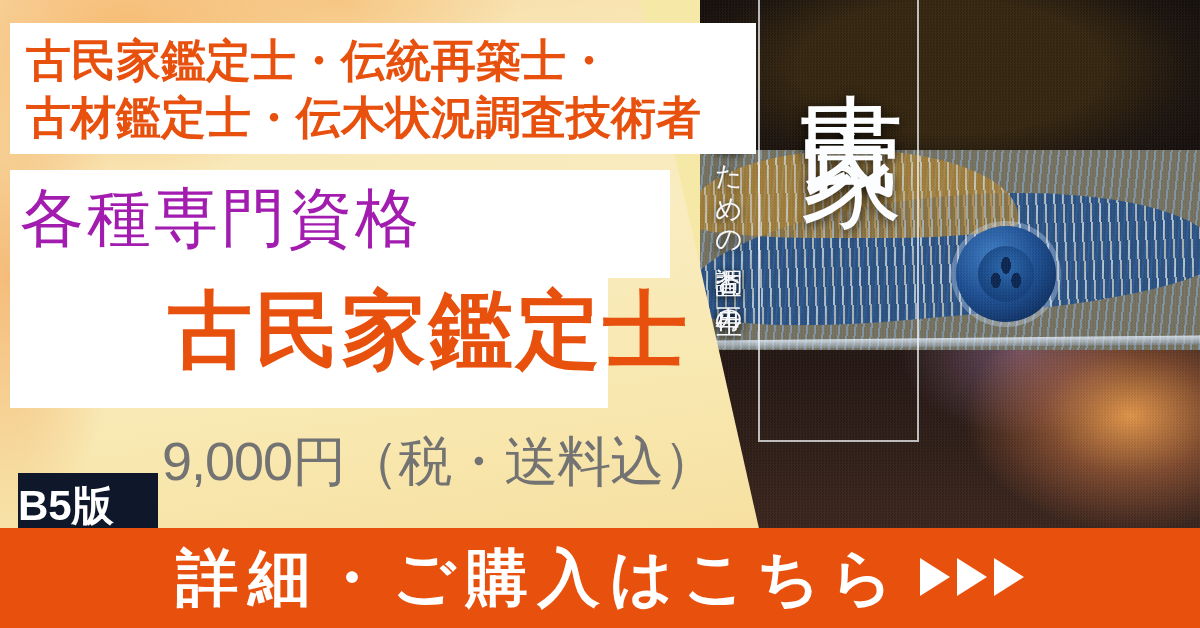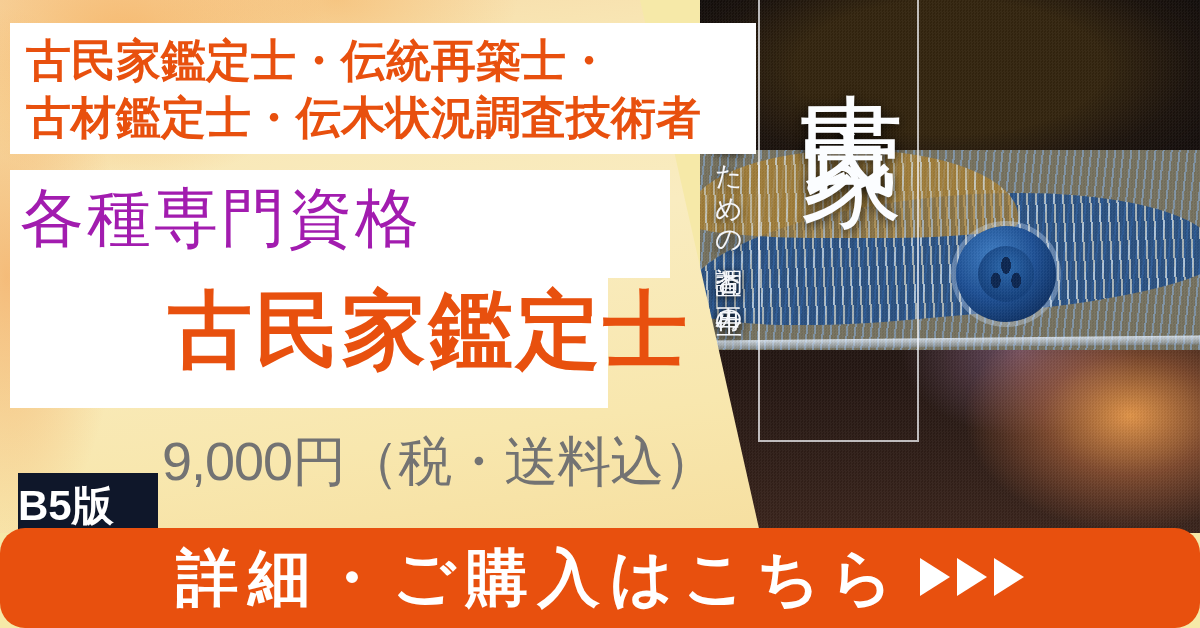--- a/index.html
+++ b/index.html
@@ -176,21 +176,21 @@
   }
   .price{
     position:absolute;left:162px;top:434px;
     color:#737373;font-size:54px;line-height:1;font-weight:400;letter-spacing:-1px;
   }
 
   
   .cta{
     position:absolute;left:0;top:528px;width:1200px;height:100px;
     background:#e8500e;
-    display:flex;align-items:center;justify-content:center;border-radius:25px;
+    display:flex;align-items:center;justify-content:center;
   }
   .cta-text{
     color:#ffffff;font-size:62px;font-weight:700;letter-spacing:10px;line-height:1;
   }
   .arrows{
     display:inline-flex;align-items:center;gap:7px;margin-left:16px;margin-bottom:2px;
   }
   .arrow{
     width:0;height:0;border-left:30px solid #ffffff;
     border-top:19px solid transparent;border-bottom:19px solid transparent;

